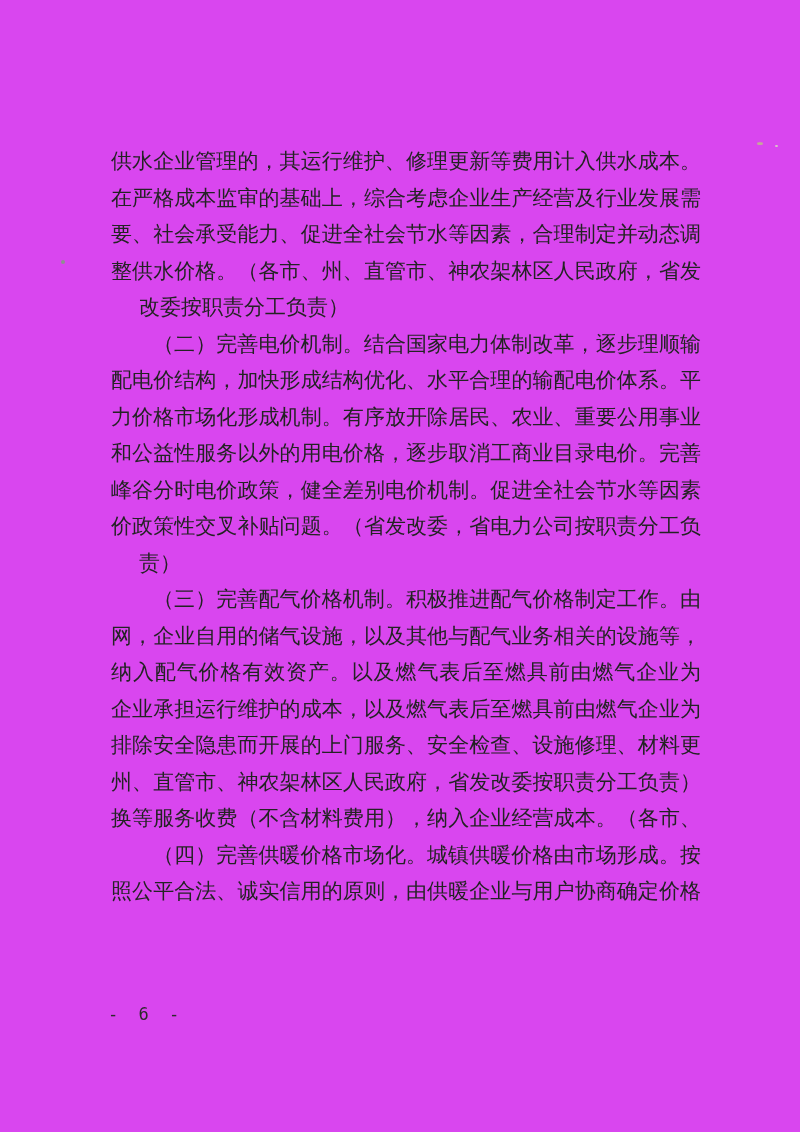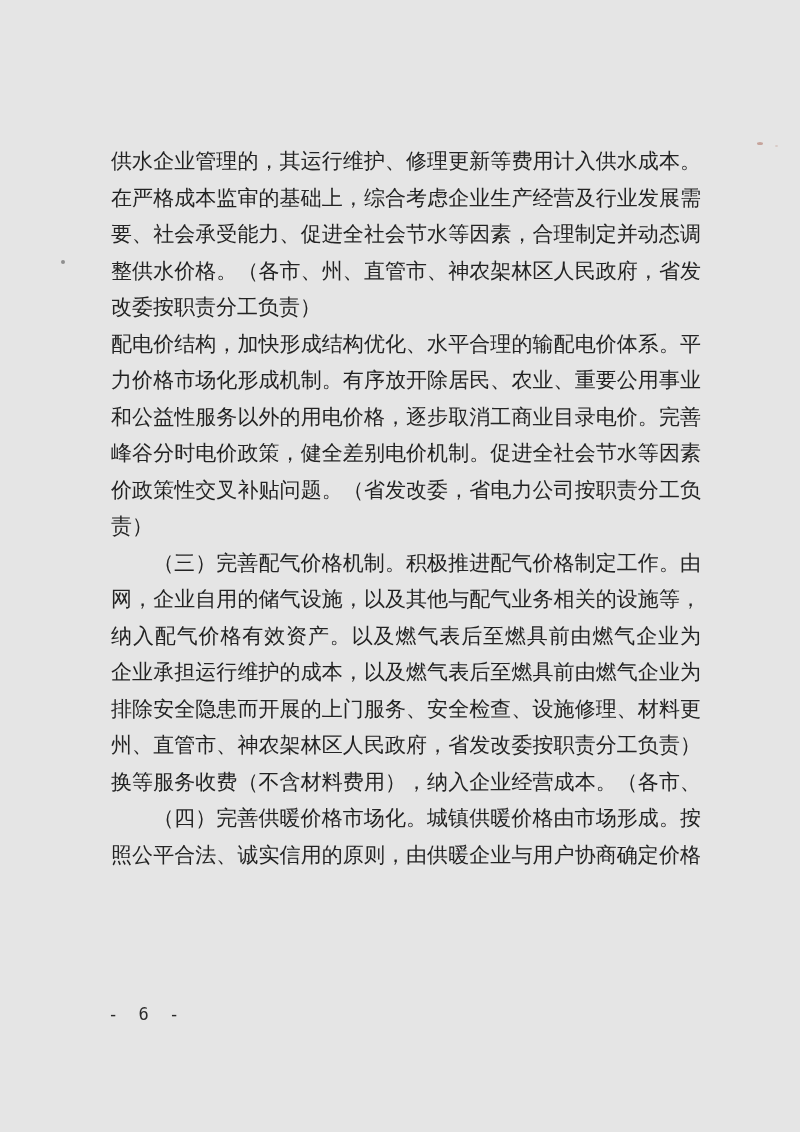--- a/index.html
+++ b/index.html
@@ -10,21 +10,21 @@
     width: 800px;
     height: 1132px;
     position: relative;
     overflow: hidden;
     background: #fdfdfc;
     font-family: "Liberation Serif", "DejaVu Serif", serif;
   }
   .page {
     position: absolute;
     inset: 0;
-    background: #e5e5e5;
+    background: #d946ef;
   }
   .document-body {
     position: absolute;
     left: 111px;
     top: 143px;
     width: 590px;
     color: #232323;
     font-size: 21px;
   }
   .paragraph {
@@ -38,20 +38,21 @@
     text-align: justify;
     text-align-last: justify;
     letter-spacing: 0;
   }
   .line.indent {
     padding-left: 42px;
   }
   .line.no-fill {
     text-align: center;
     text-align-last: left;
+    margin-left: 28px;
   }
   .page-number {
     position: absolute;
     left: 108px;
     top: 1004px;
     font-size: 17px;
     letter-spacing: 5px;
     color: #2b2b2b;
     font-family: "DejaVu Sans Mono", "Liberation Mono", monospace;
   }
@@ -87,20 +88,21 @@
 <div class="page">
   <div class="document-body">
       <div class="paragraph">
         <div class="line">供水企业管理的，其运行维护、修理更新等费用计入供水成本。</div>
         <div class="line">在严格成本监审的基础上，综合考虑企业生产经营及行业发展需</div>
         <div class="line">要、社会承受能力、促进全社会节水等因素，合理制定并动态调</div>
         <div class="line">整供水价格。（各市、州、直管市、神农架林区人民政府，省发</div>
         <div class="line no-fill">改委按职责分工负责）</div>
       </div>
       <div class="paragraph">
+        <div class="line indent">（二）完善电价机制。结合国家电力体制改革，逐步理顺输</div>
         <div class="line">配电价结构，加快形成结构优化、水平合理的输配电价体系。平</div>
         <div class="line">力价格市场化形成机制。有序放开除居民、农业、重要公用事业</div>
         <div class="line">和公益性服务以外的用电价格，逐步取消工商业目录电价。完善</div>
         <div class="line">峰谷分时电价政策，健全差别电价机制。促进全社会节水等因素</div>
         <div class="line">价政策性交叉补贴问题。（省发改委，省电力公司按职责分工负</div>
         <div class="line no-fill">责）</div>
       </div>
       <div class="paragraph">
         <div class="line indent">（三）完善配气价格机制。积极推进配气价格制定工作。由</div>
         <div class="line">网，企业自用的储气设施，以及其他与配气业务相关的设施等，</div>

